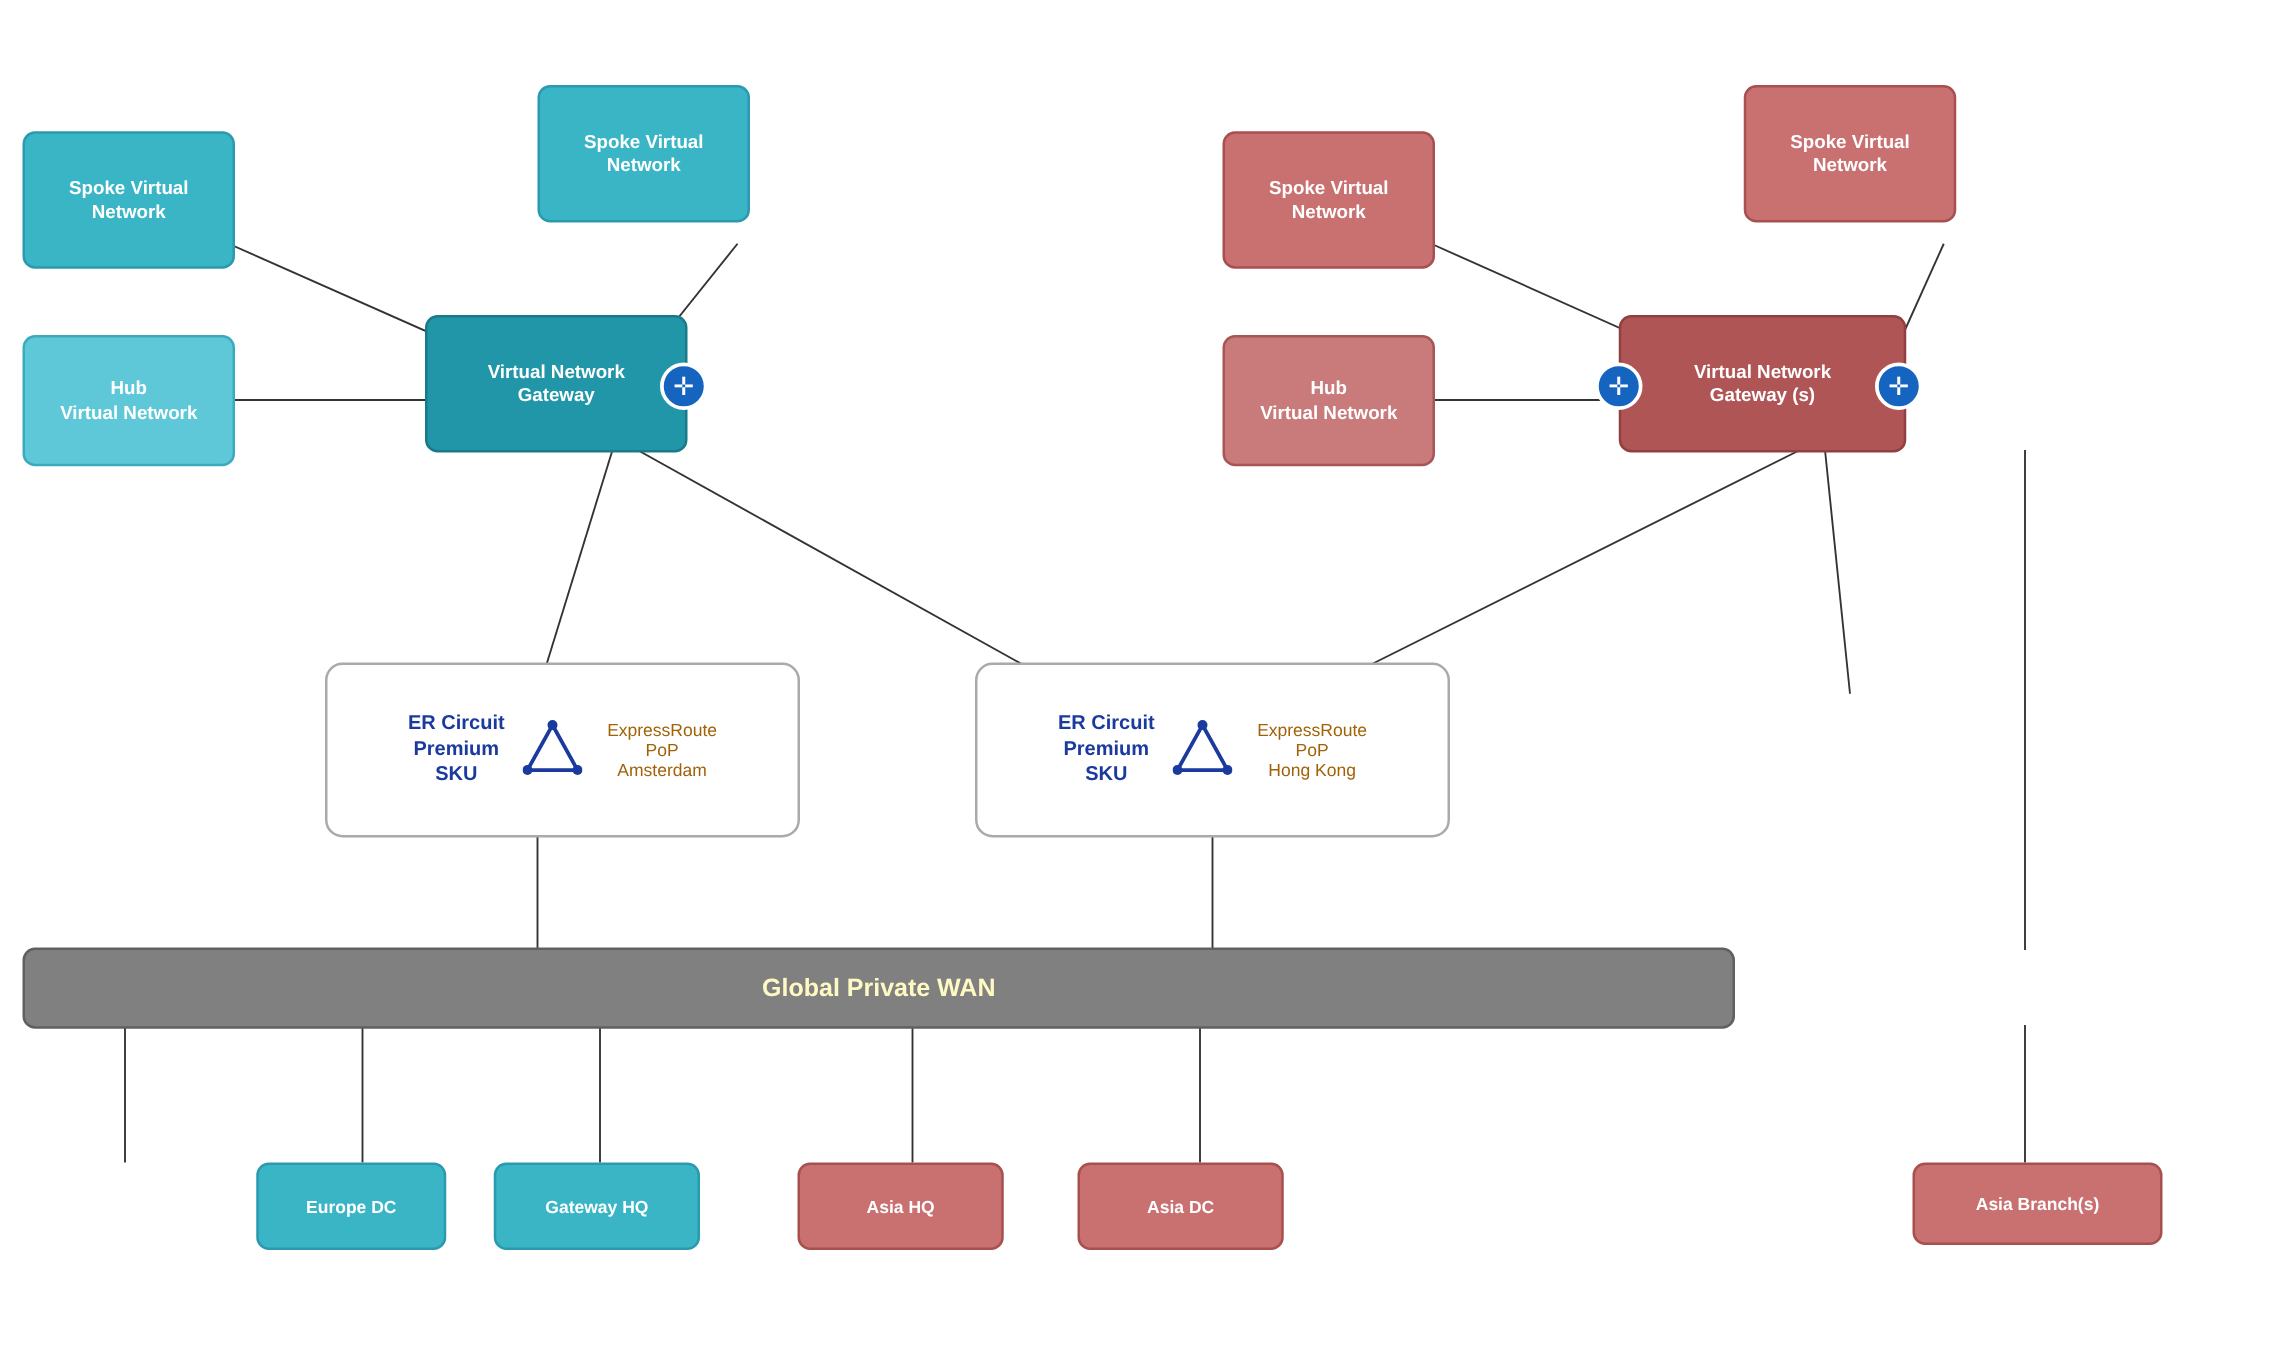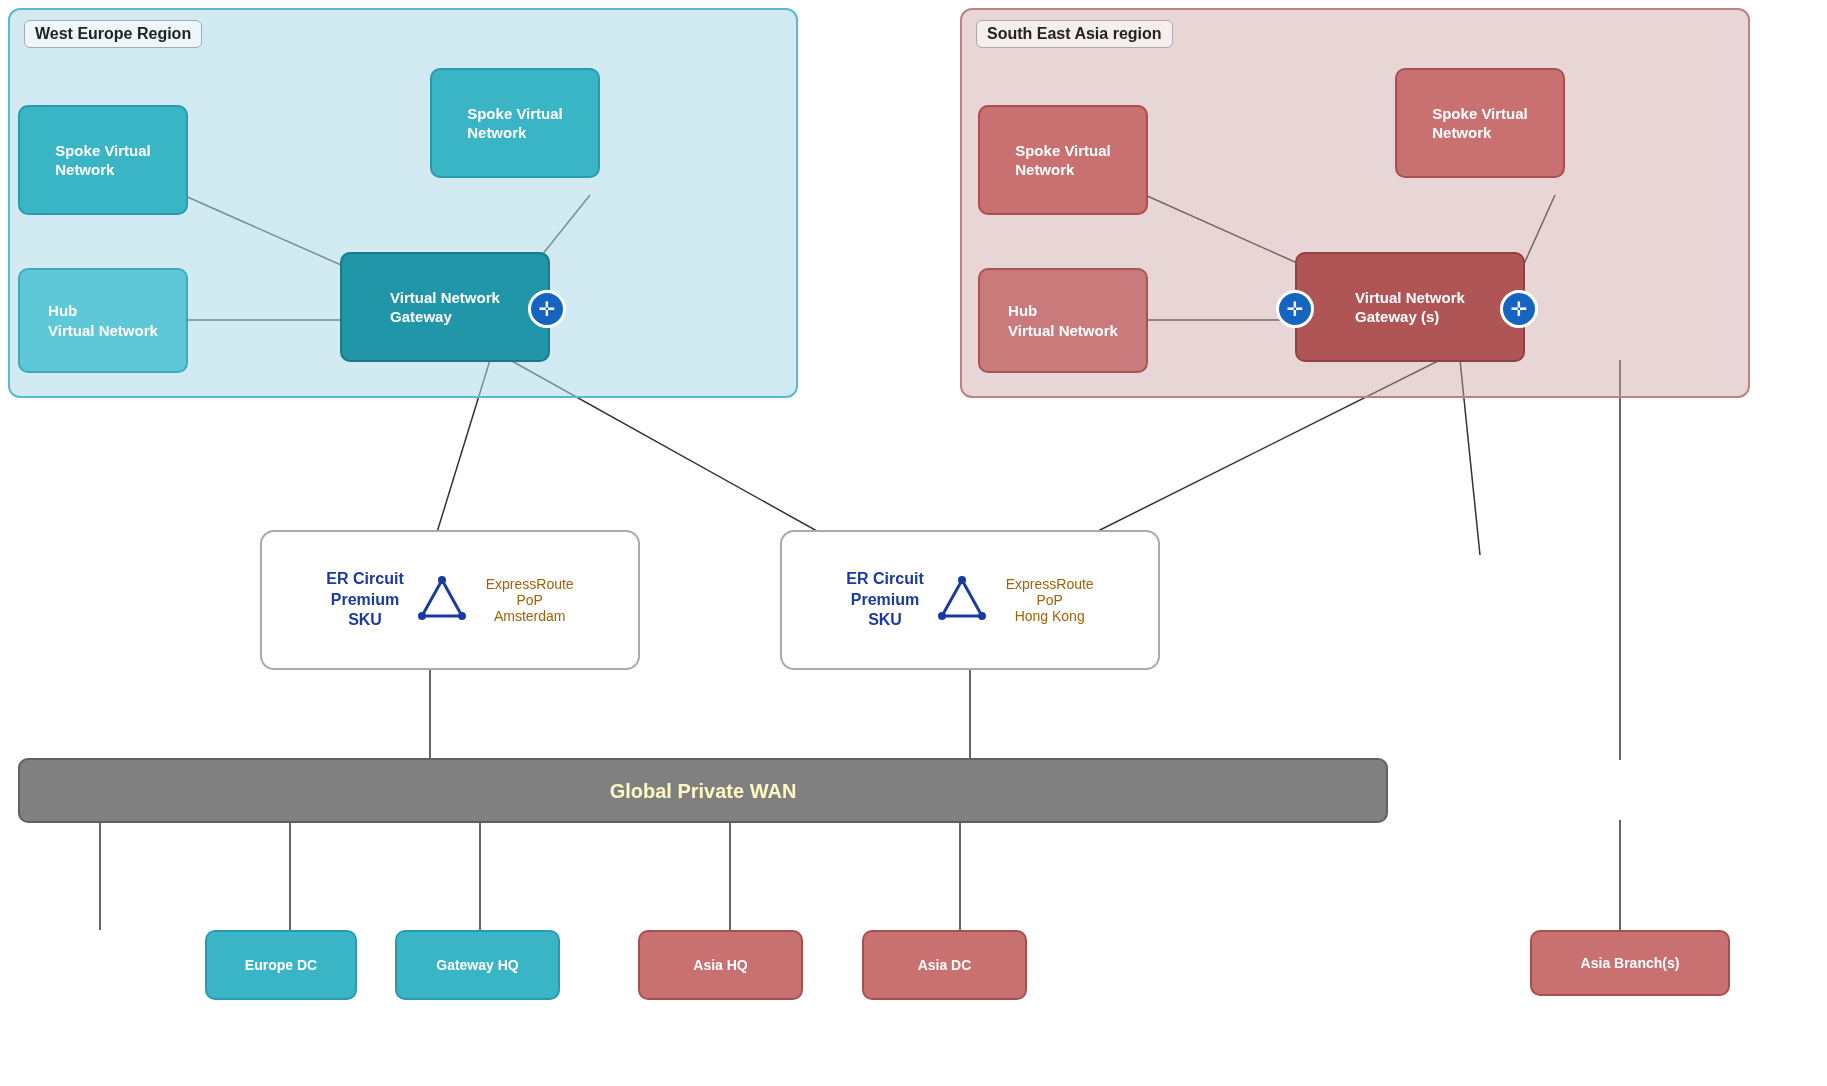--- a/index.html
+++ b/index.html
@@ -57,20 +57,21 @@
       color: #222;
     }
 
     
     .node {
       position: absolute;
       border-radius: 10px;
       display: flex;
       align-items: center;
       justify-content: center;
+      text-align: center;
       font-size: 15px;
       font-weight: 600;
       padding: 4px 12px;
       line-height: 1.3;
     }
 
     .node-teal {
       background: #3ab5c6;
       color: #fff;
       border: 2px solid #2a9ab0;
@@ -210,27 +211,21 @@
 
     <line x1="480" y1="820" x2="480" y2="930" stroke="#333" stroke-width="1.5"></line>
 
     <line x1="730" y1="820" x2="730" y2="930" stroke="#333" stroke-width="1.5"></line>
 
     <line x1="960" y1="820" x2="960" y2="930" stroke="#333" stroke-width="1.5"></line>
 
     <line x1="1620" y1="820" x2="1620" y2="930" stroke="#333" stroke-width="1.5"></line>
   </svg>
 
-  <div class="region-box region-west">
-    <div class="region-label">West Europe Region</div>
-  </div>
-
-  <div class="region-box region-sea">
-    <div class="region-label">South East Asia region</div>
-  </div>
+
 
   <div class="node node-teal" style="left:18px; top:105px; width:170px; height:110px;">
     <span>Spoke Virtual<br>Network</span>
   </div>
 
   <div class="node node-teal" style="left:430px; top:68px; width:170px; height:110px;">
     <span>Spoke Virtual<br>Network</span>
   </div>
 
   <div class="node node-teal" style="left:18px; top:268px; width:170px; height:105px; background:#5fc8d8; border-color:#3aabbc;">

